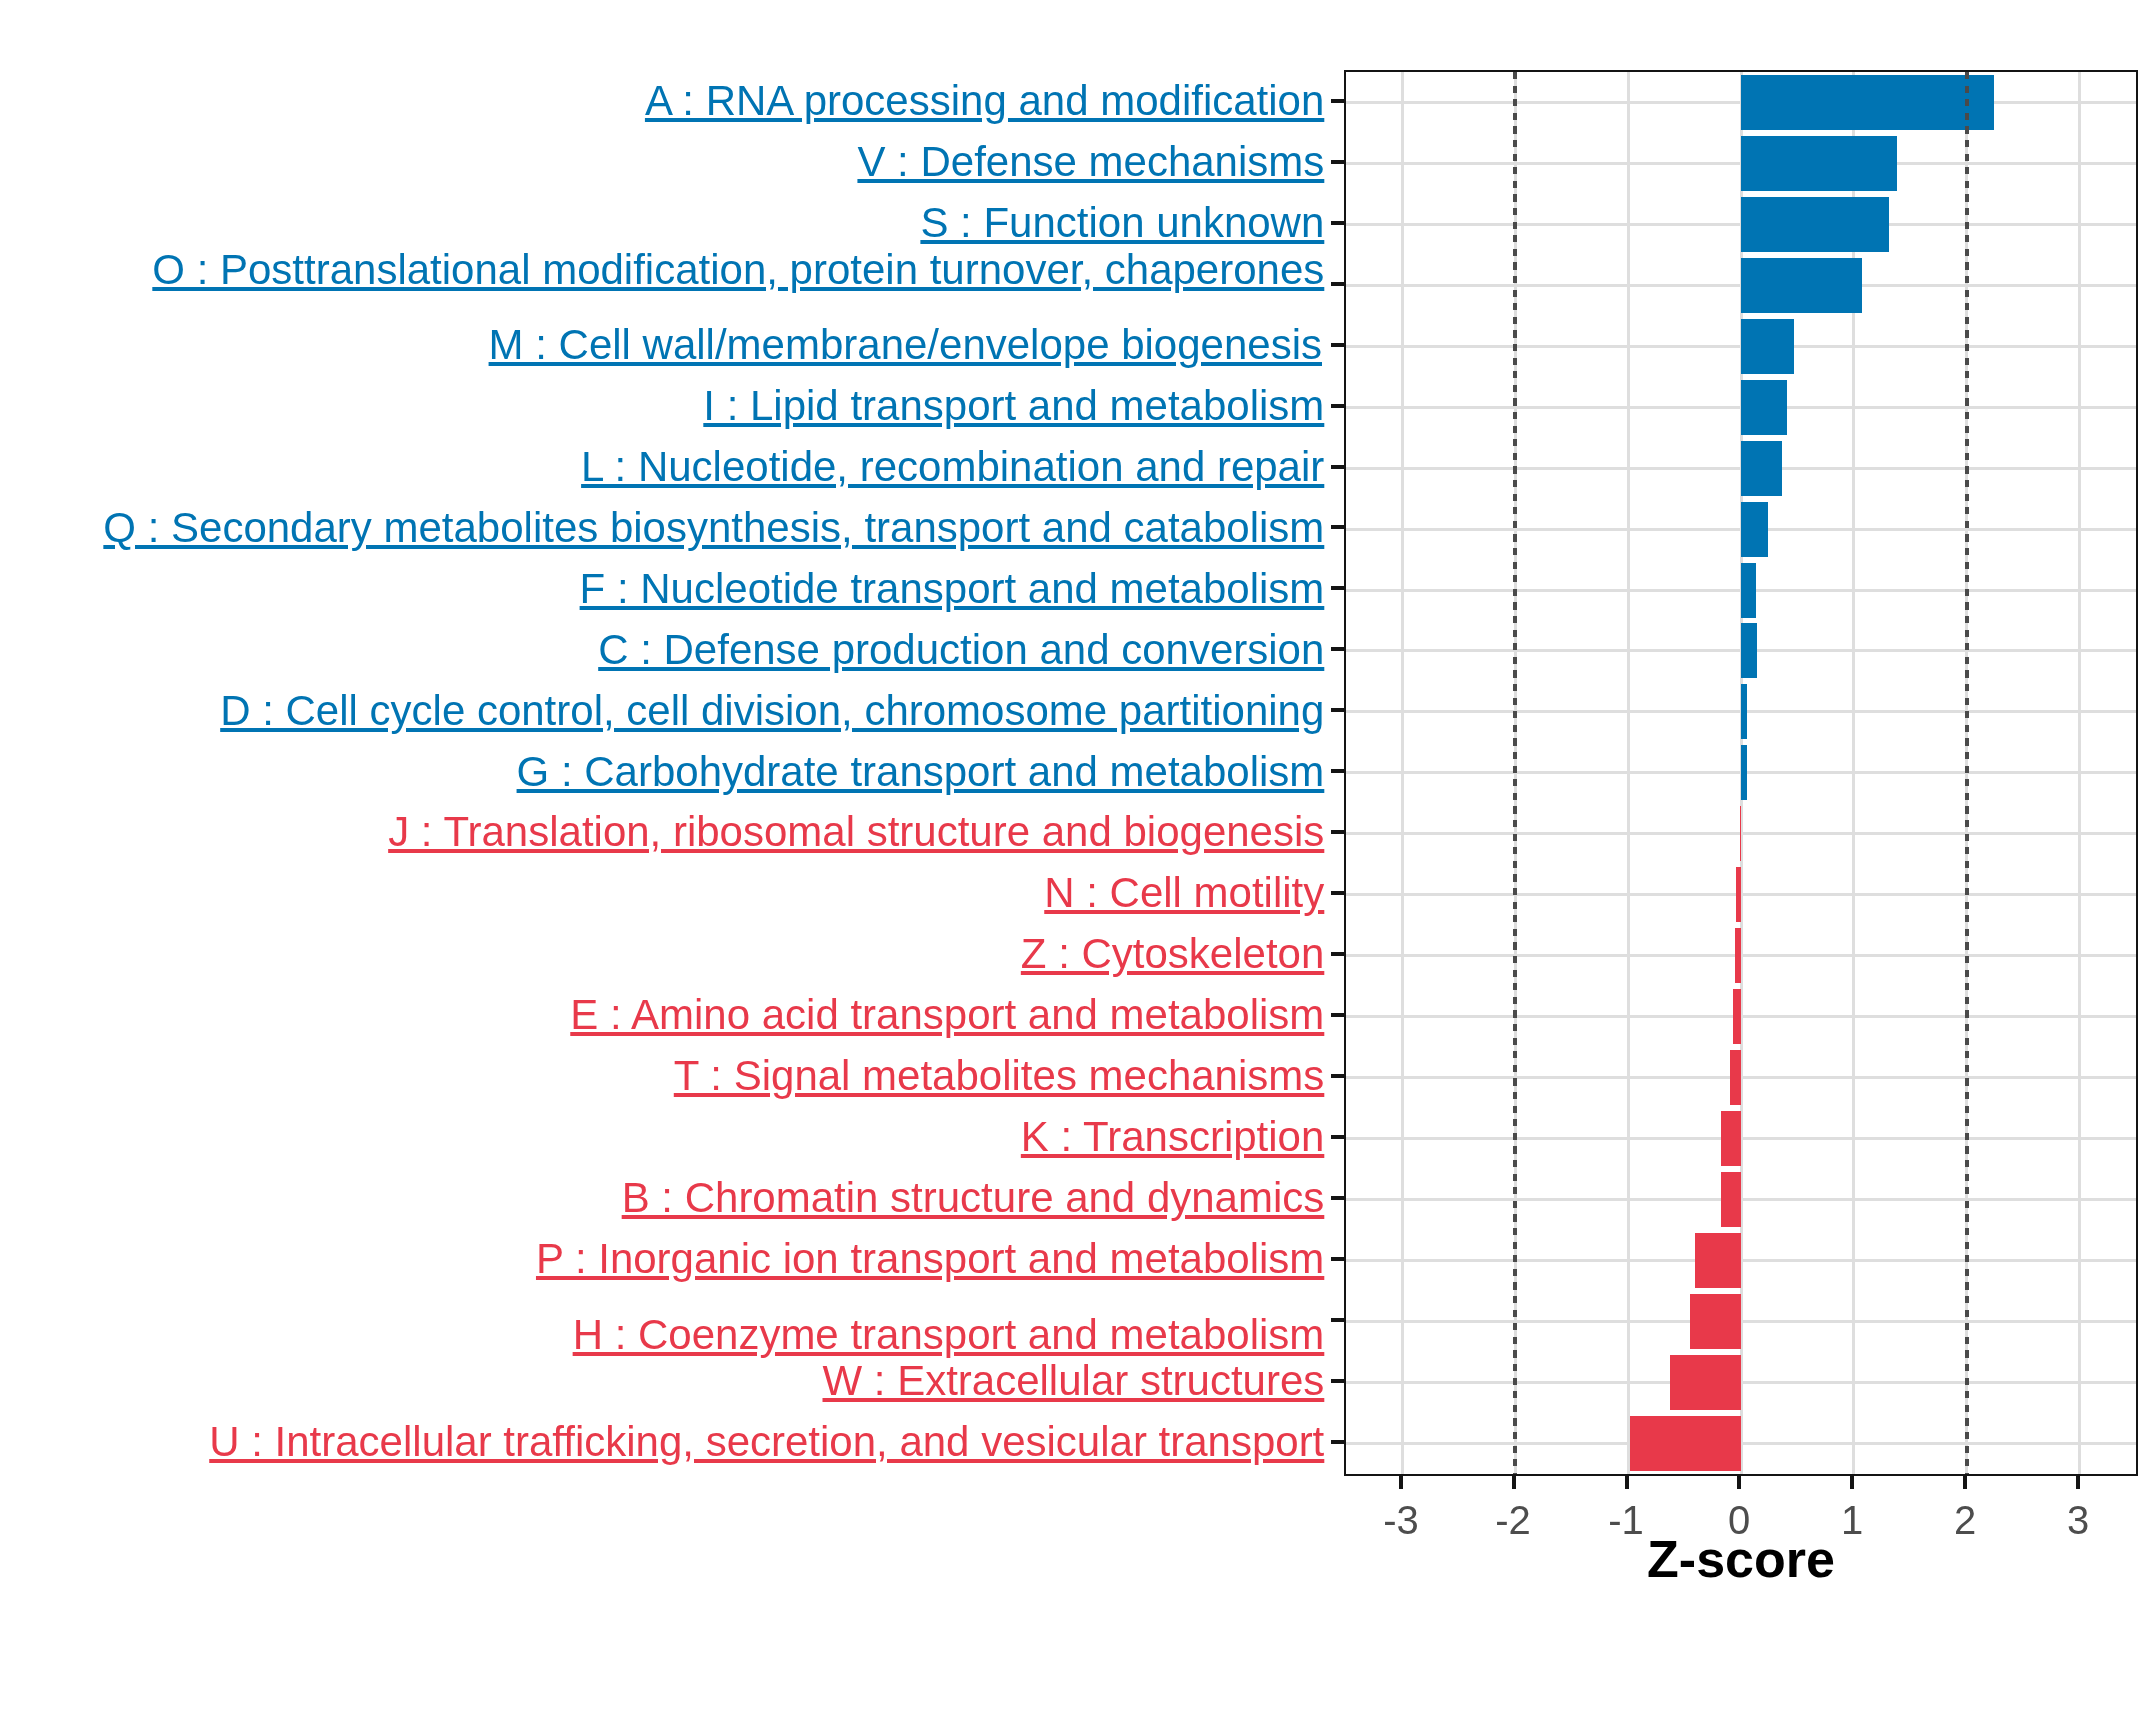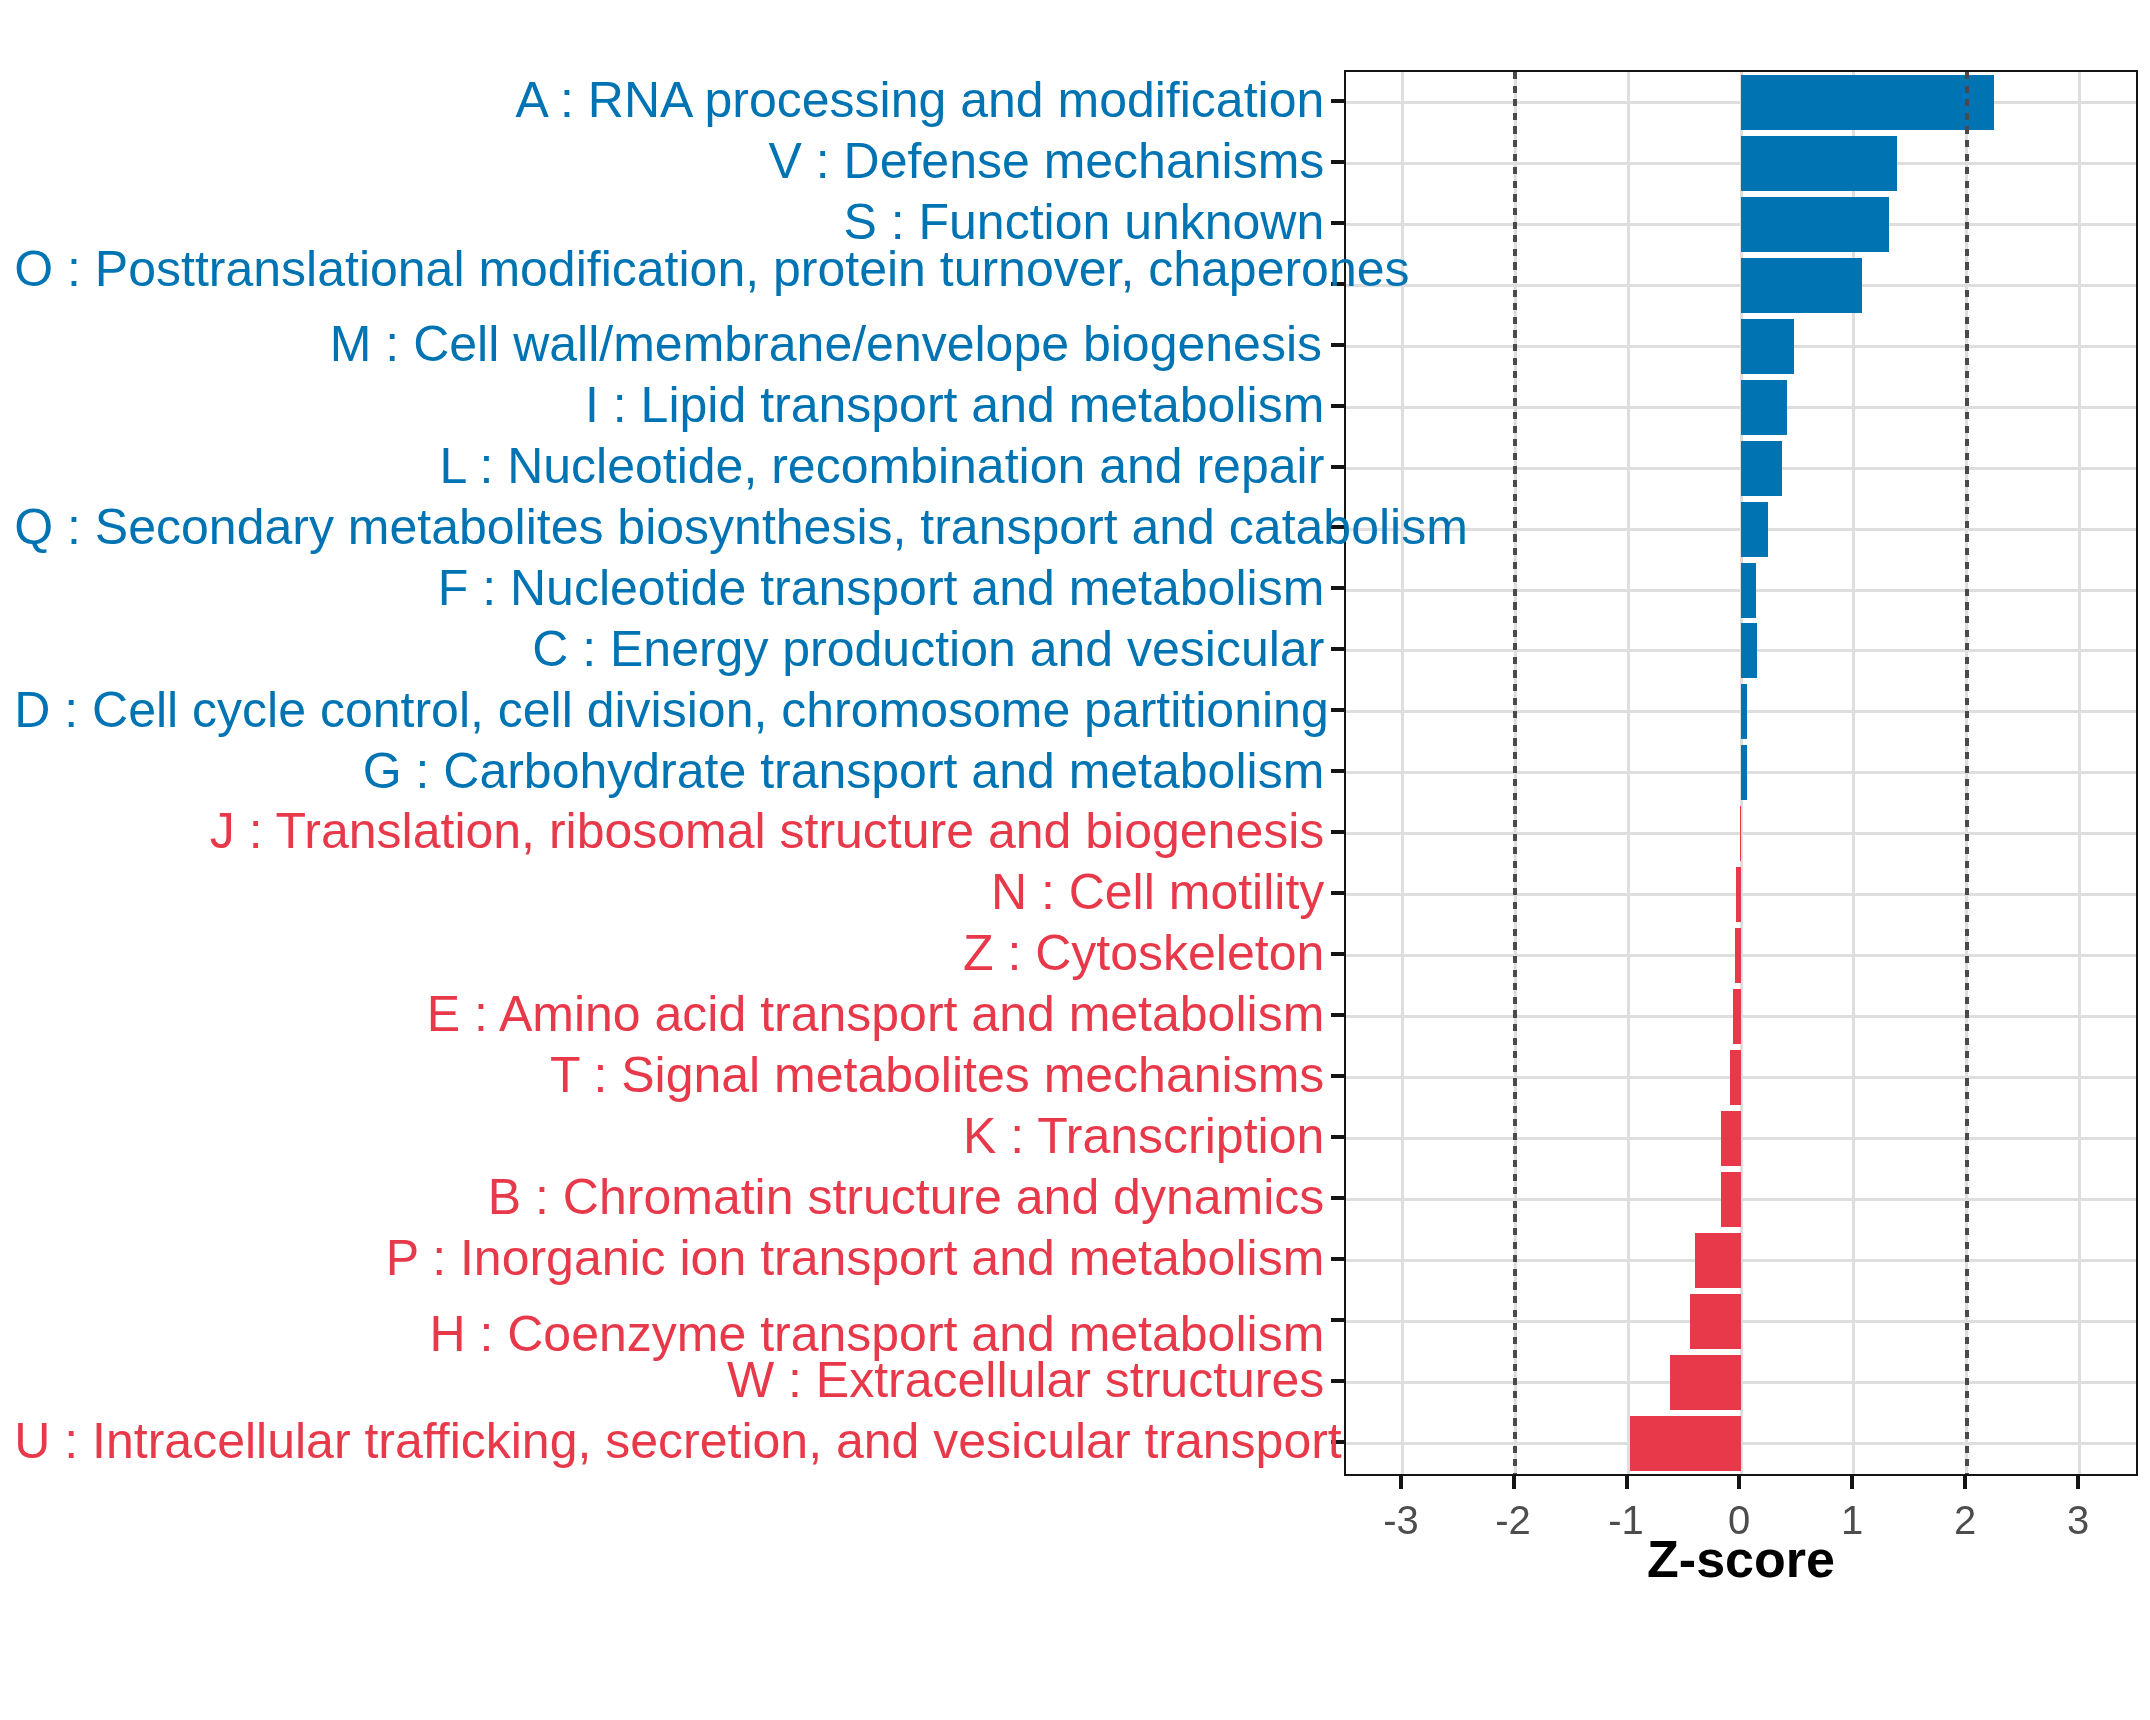--- a/index.html
+++ b/index.html
@@ -6,21 +6,21 @@
   body{font-family:"Liberation Sans", sans-serif;}
   .figure{position:relative;width:2151px;height:1721px;background:#ffffff;overflow:hidden;}
   .panel{position:absolute;left:1344px;top:70px;width:790px;height:1402px;background:#ffffff;border:2.9px solid #141414;box-sizing:content-box;}
   .layer{position:absolute;left:0;top:0;width:100%;height:100%;}
   .vgrid{position:absolute;top:0;bottom:0;width:2.9px;background:#DEDEDE;}
   .hgrid{position:absolute;left:0;right:0;height:2.9px;background:#DEDEDE;}
   .bar{position:absolute;}
   .refline{position:absolute;top:0;bottom:0;width:3.6px;background:repeating-linear-gradient(to bottom,#4a4a4a 0 7.2px,transparent 7.2px 13.6px);}
   .ytick{position:absolute;width:13px;height:3.6px;background:#141414;}
   .xtick{position:absolute;width:3.6px;height:14.3px;background:#141414;}
-  .ylab{position:absolute;white-space:nowrap;text-align:right;font-size:50px;line-height:61px;}
+  .ylab{position:absolute;white-space:nowrap;text-align:right;font-size:42px;line-height:61px;text-decoration:underline;}
   .xticklab{position:absolute;transform:translateX(-50%);font-size:40px;color:#4d4d4d;line-height:1;}
   .xlabel{position:absolute;transform:translateX(-50%);font-size:52px;font-weight:bold;color:#000000;line-height:1;}
   .legend{position:absolute;display:flex;align-items:center;justify-content:center;gap:20px;}
   .legend-key{width:47px;height:47px;flex:0 0 auto;}
   .legend-label{font-size:42px;color:#000000;line-height:47px;}
 </style>
 </head>
 <body>
 
 <div class="figure">
@@ -115,21 +115,21 @@
   <div id="ylabels">
       <div class="ylab" style="left: 14.3px; width: 1310px; top: 70px; color: rgb(0, 116, 179);">A : RNA processing and modification</div>
       <div class="ylab" style="left: 14.3px; width: 1310px; top: 131px; color: rgb(0, 116, 179);">V : Defense mechanisms</div>
       <div class="ylab" style="left: 14.3px; width: 1310px; top: 192px; color: rgb(0, 116, 179);">S : Function unknown</div>
       <div class="ylab" style="left: 14.3px; width: 1310px; top: 239px; color: rgb(0, 116, 179);">O : Posttranslational modification, protein turnover, chaperones</div>
       <div class="ylab" style="left: 12px; width: 1310px; top: 314px; color: rgb(0, 116, 179);">M : Cell wall/membrane/envelope biogenesis</div>
       <div class="ylab" style="left: 14.3px; width: 1310px; top: 375px; color: rgb(0, 116, 179);">I : Lipid transport and metabolism</div>
       <div class="ylab" style="left: 14.3px; width: 1310px; top: 436px; color: rgb(0, 116, 179);">L : Nucleotide, recombination and repair</div>
       <div class="ylab" style="left: 14.3px; width: 1310px; top: 497px; color: rgb(0, 116, 179);">Q : Secondary metabolites biosynthesis, transport and catabolism</div>
       <div class="ylab" style="left: 14.3px; width: 1310px; top: 558px; color: rgb(0, 116, 179);">F : Nucleotide transport and metabolism</div>
-      <div class="ylab" style="left: 14.3px; width: 1310px; top: 619px; color: rgb(0, 116, 179);">C : Energy production and vesicular</div>
+      <div class="ylab" style="left: 14.3px; width: 1310px; top: 619px; color: rgb(0, 116, 179);">C : Defense production and conversion</div>
       <div class="ylab" style="left: 14.3px; width: 1310px; top: 680px; color: rgb(0, 116, 179);">D : Cell cycle control, cell division, chromosome partitioning</div>
       <div class="ylab" style="left: 14.3px; width: 1310px; top: 741px; color: rgb(0, 116, 179);">G : Carbohydrate transport and metabolism</div>
       <div class="ylab" style="left: 14.3px; width: 1310px; top: 801px; color: rgb(232, 57, 74);">J : Translation, ribosomal structure and biogenesis</div>
       <div class="ylab" style="left: 14.3px; width: 1310px; top: 862px; color: rgb(232, 57, 74);">N : Cell motility</div>
       <div class="ylab" style="left: 14.3px; width: 1310px; top: 923px; color: rgb(232, 57, 74);">Z : Cytoskeleton</div>
       <div class="ylab" style="left: 14.3px; width: 1310px; top: 984px; color: rgb(232, 57, 74);">E : Amino acid transport and metabolism</div>
       <div class="ylab" style="left: 14.3px; width: 1310px; top: 1045px; color: rgb(232, 57, 74);">T : Signal metabolites mechanisms</div>
       <div class="ylab" style="left: 14.3px; width: 1310px; top: 1106px; color: rgb(232, 57, 74);">K : Transcription</div>
       <div class="ylab" style="left: 14.3px; width: 1310px; top: 1167px; color: rgb(232, 57, 74);">B : Chromatin structure and dynamics</div>
       <div class="ylab" style="left: 14.3px; width: 1310px; top: 1228px; color: rgb(232, 57, 74);">P : Inorganic ion transport and metabolism</div>

